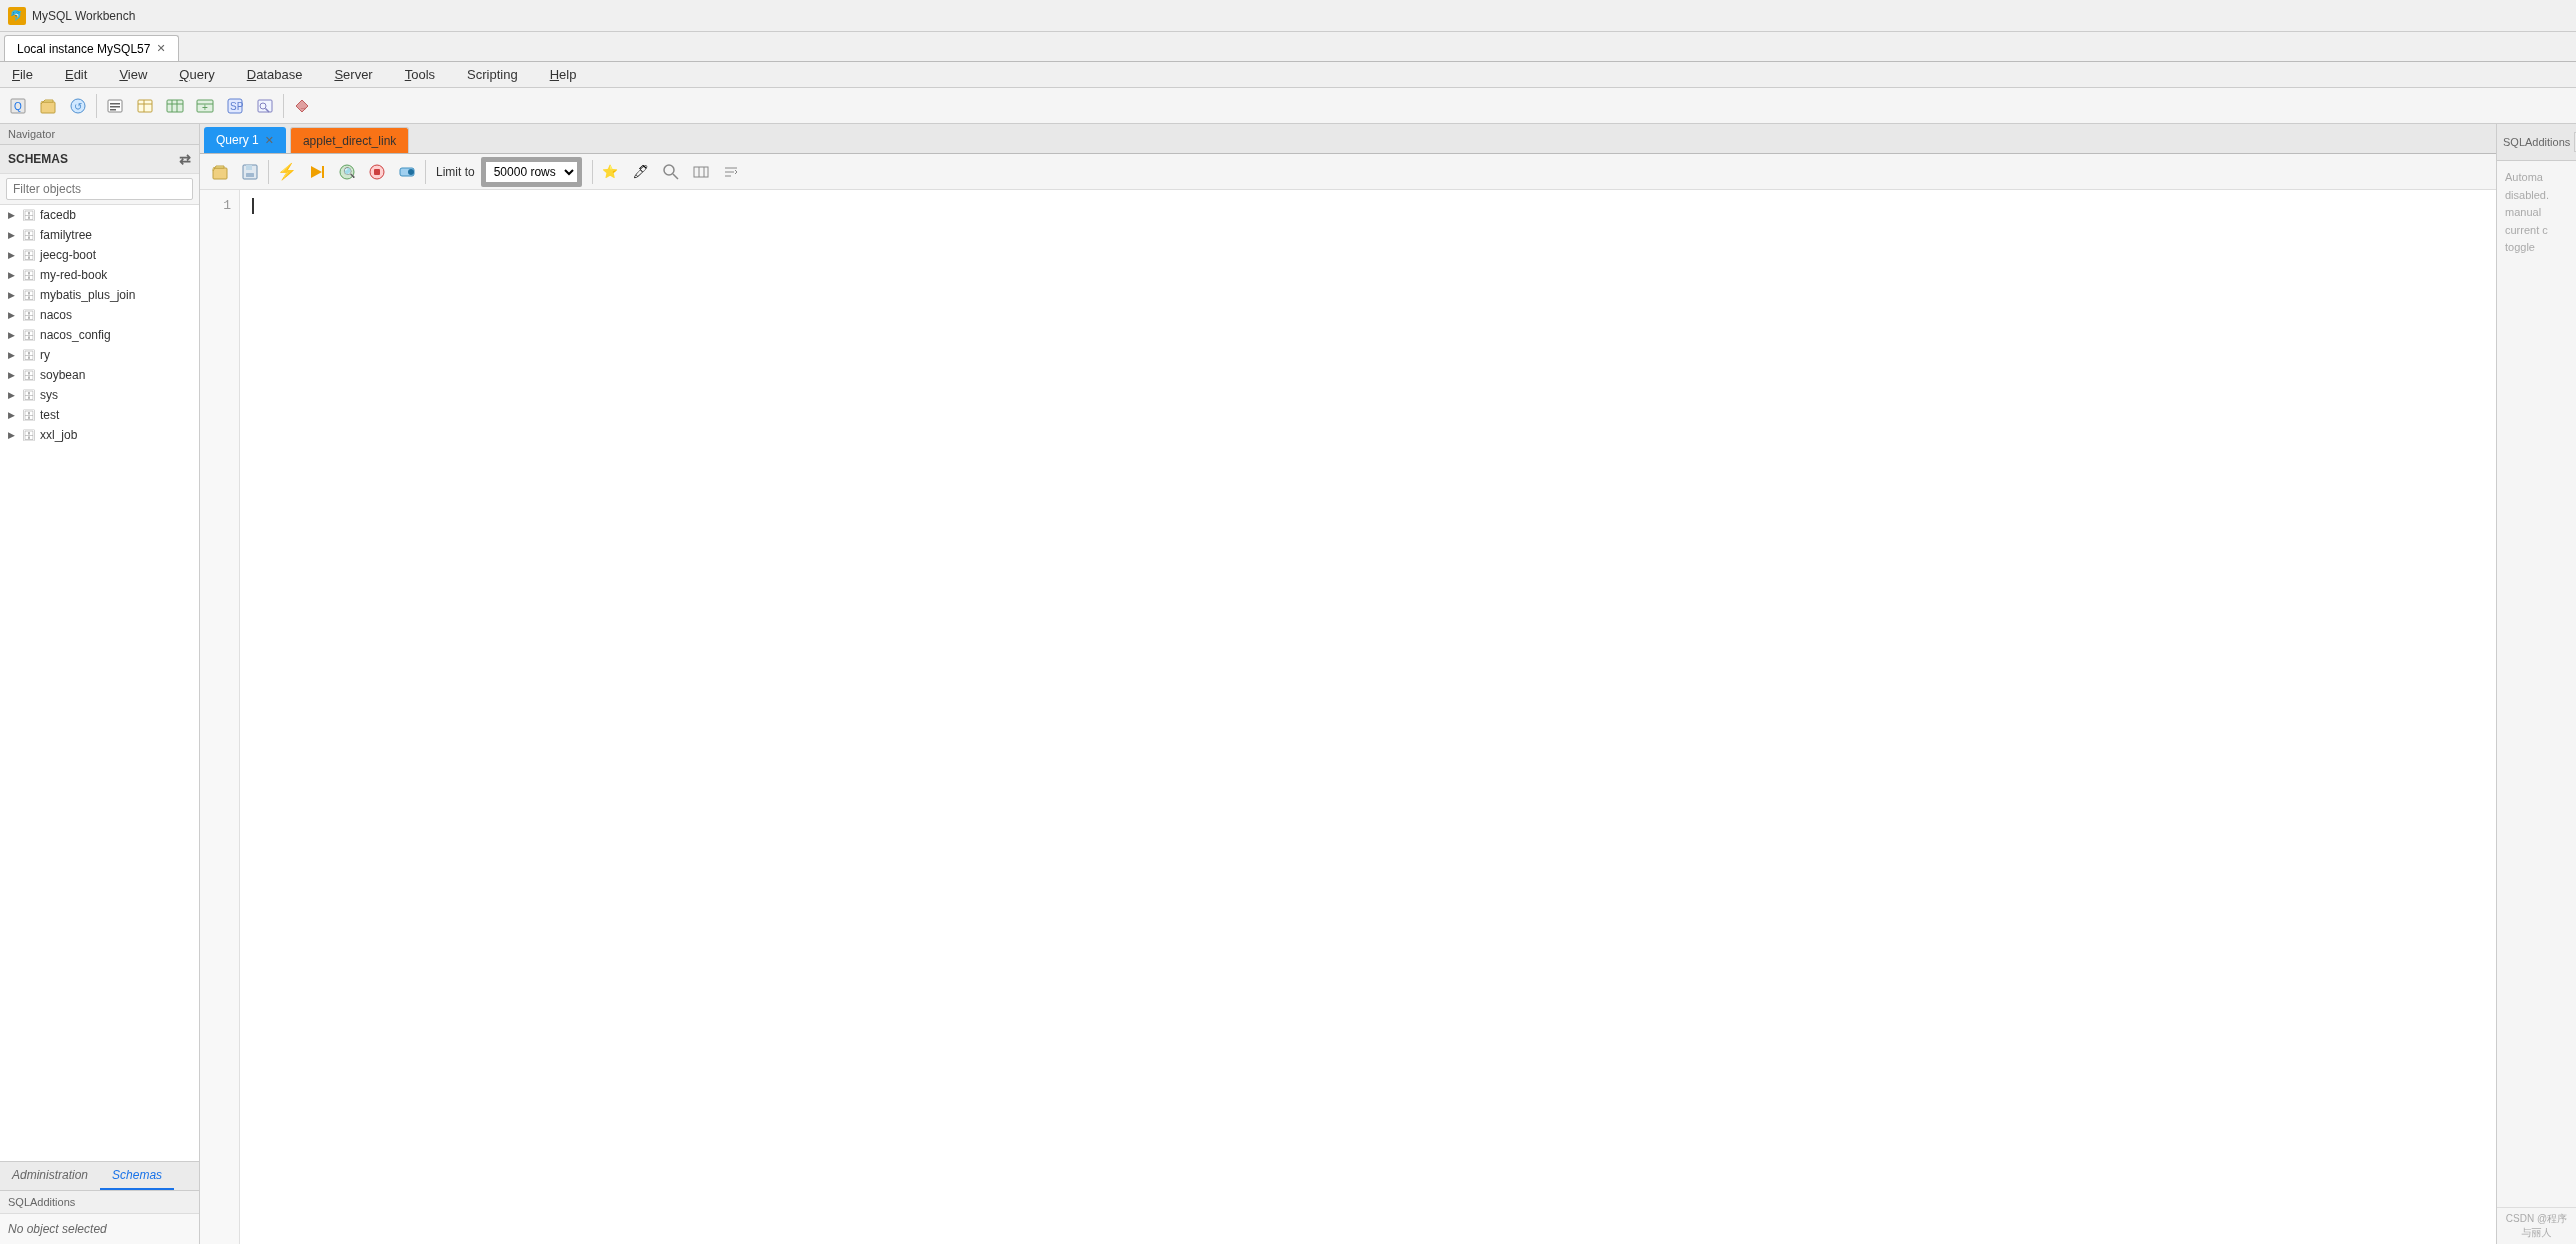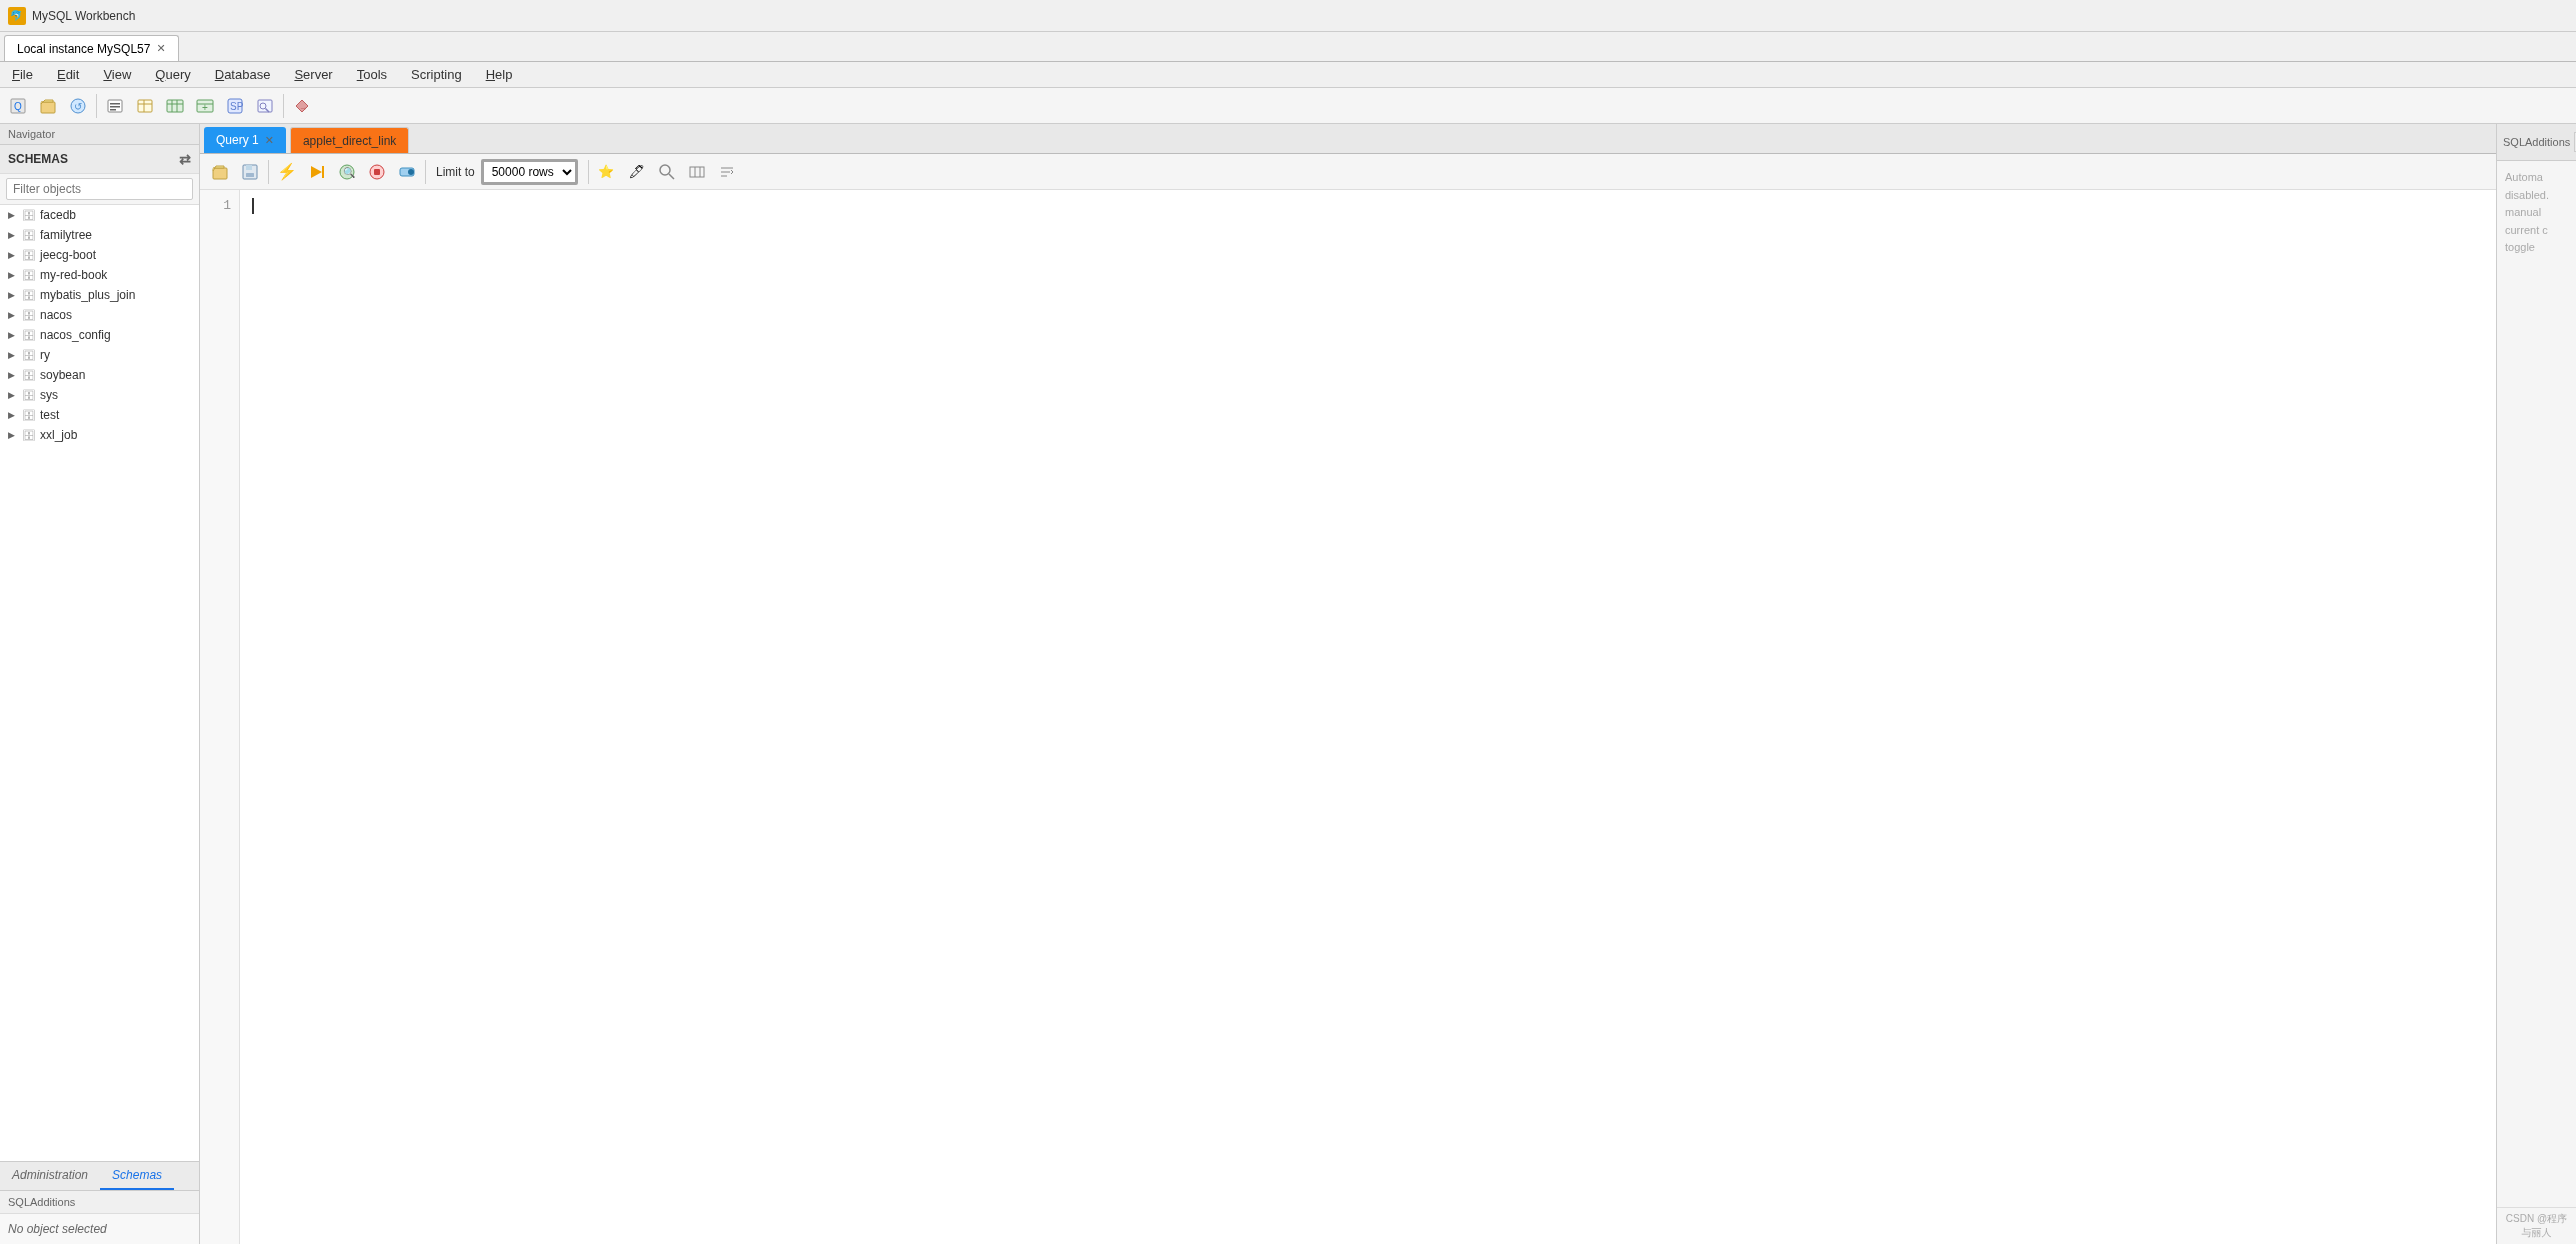--- a/index.html
+++ b/index.html
@@ -50,21 +50,21 @@
 
     
     .menu-bar {
       background: #f0f0f0;
       height: 26px;
       display: flex;
       align-items: center;
       padding: 0 4px;
       border-bottom: 1px solid #ccc;
       flex-shrink: 0;
-      gap: 8px;
+      gap: 16px;
     }
     .menu-item {
       padding: 3px 8px;
       font-size: 13px;
       cursor: pointer;
       color: #333;
     }
     .menu-item u { text-decoration: underline; }
 
     
@@ -325,21 +325,21 @@
     }
 
     
     .limit-dropdown {
       display: flex;
       align-items: center;
       gap: 6px;
       margin: 0 6px;
     }
     .limit-select {
-      border: 3px solid #a3a3a3;
+      border: 5px solid #a3a3a3;
       background: white;
       padding: 2px 4px;
       font-size: 12px;
       cursor: pointer;
       border-radius: 2px;
     }
 
     
     ::-webkit-scrollbar { width: 8px; height: 8px; }
     ::-webkit-scrollbar-track { background: #f0f0f0; }

